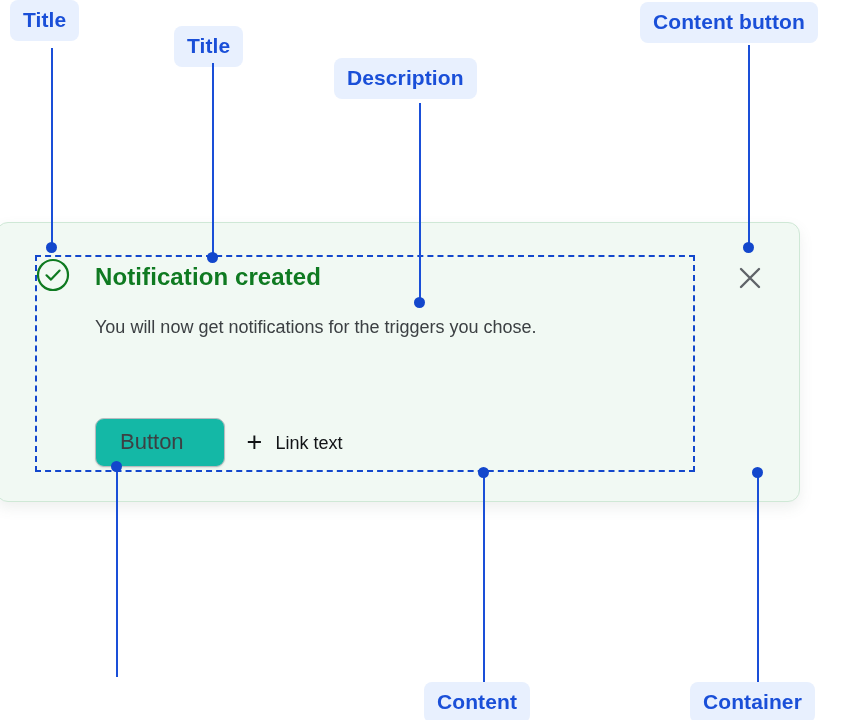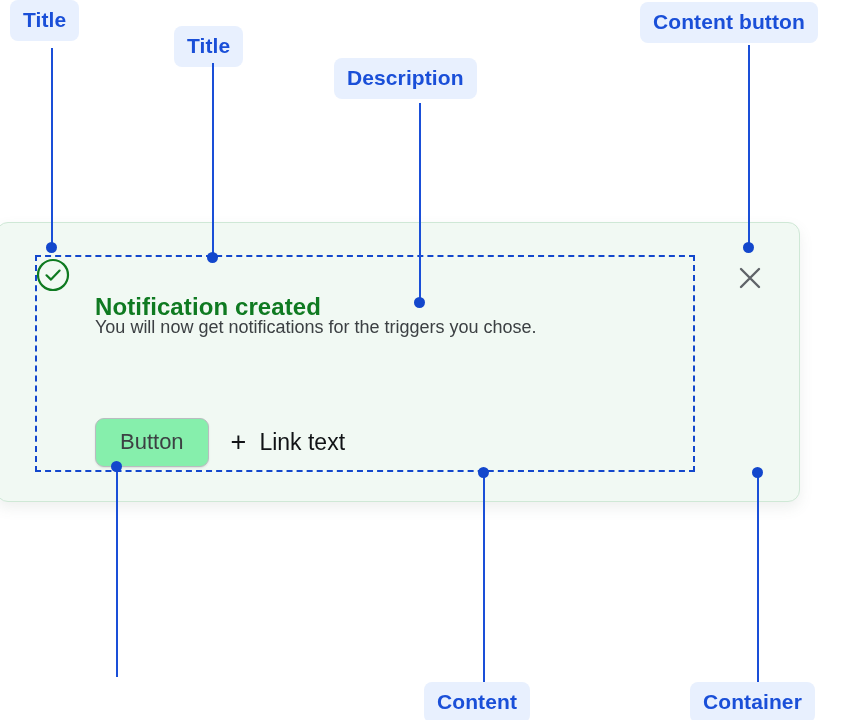--- a/index.html
+++ b/index.html
@@ -86,21 +86,20 @@
   
   #notif-title {
     position: absolute;
     left: 95px;
     top: 263px;
     font-size: 24px;
     font-weight: 700;
     color: #0f7a21;
     letter-spacing: 0.1px;
     line-height: 1.2;
-    margin-top: 30px;
   }
   #notif-description {
     position: absolute;
     left: 95px;
     top: 308px;
     width: 596px;
     font-size: 18px;
     font-weight: 400;
     color: #3c4043;
     line-height: 39px;
@@ -111,44 +110,44 @@
     position: absolute;
     left: 95px;
     top: 418px;
     display: flex;
     align-items: center;
   }
   #action-button {
     font-family: "Liberation Sans", sans-serif;
     font-size: 22px;
     color: #3c4043;
-    background: #86efac;
+    background: #14b8a6;
     border: 1px solid #b9bcc0;
     border-radius: 9px;
-    padding: 12px 24px 13px 24px;
+    padding: 12px 40px 13px 24px;
     line-height: 1;
     cursor: pointer;
     box-shadow: 0 1px 2px rgba(0,0,0,0.10);
   }
   #action-link {
     display: flex;
     align-items: center;
     margin-left: 22px;
     cursor: pointer;
     color: #111316;
   }
   #plus-icon {
     font-size: 27px;
     font-weight: 500;
     line-height: 1;
     margin-right: 13px;
     color: #111316;
   }
   #action-link-label {
-    font-size: 23px;
+    font-size: 18px;
     color: #111316;
     line-height: 1;
   }
 
   
   #dismiss-button {
     position: absolute;
     left: 735px;
     top: 263px;
     width: 30px;

